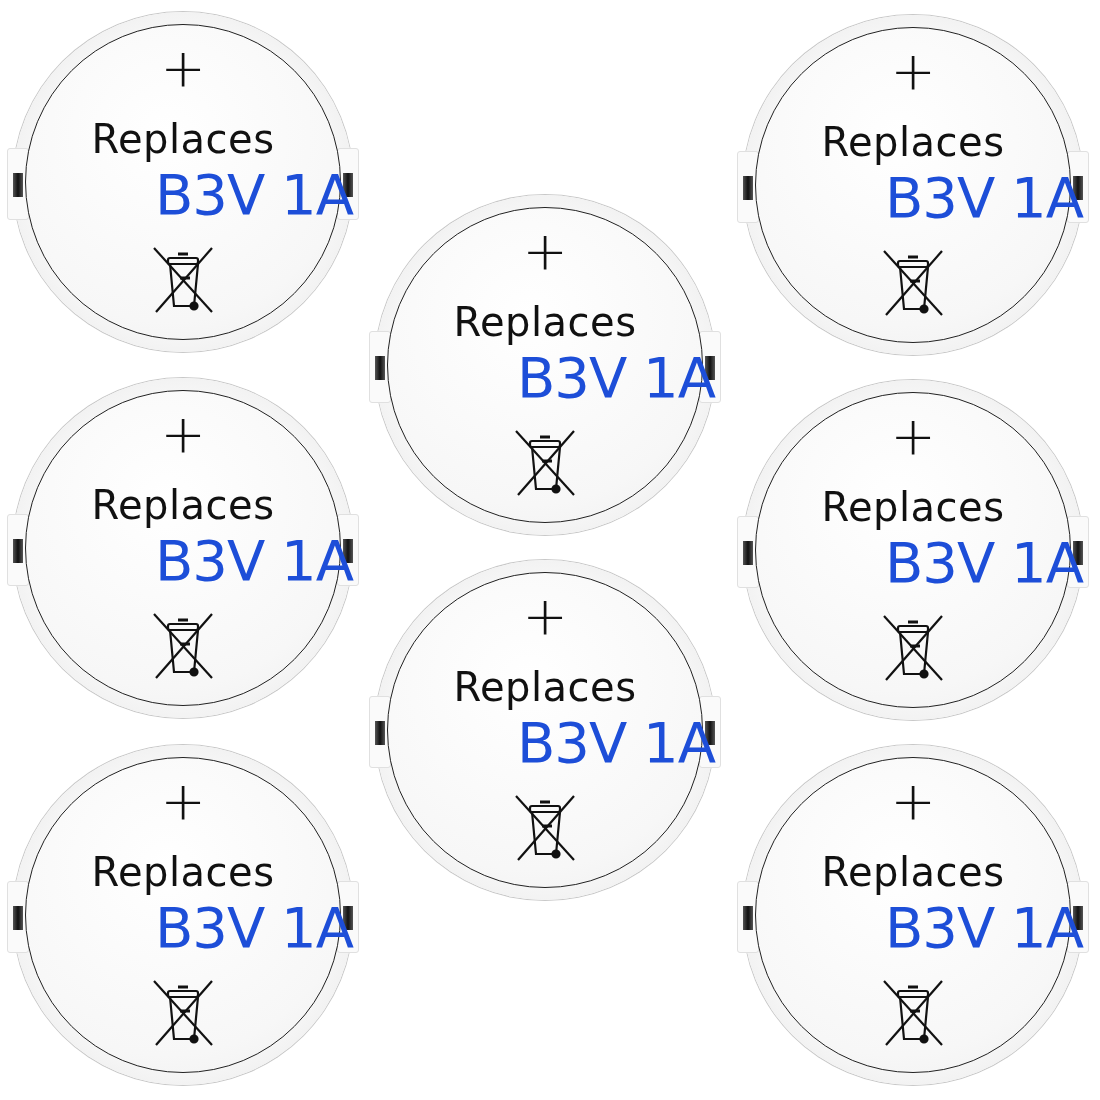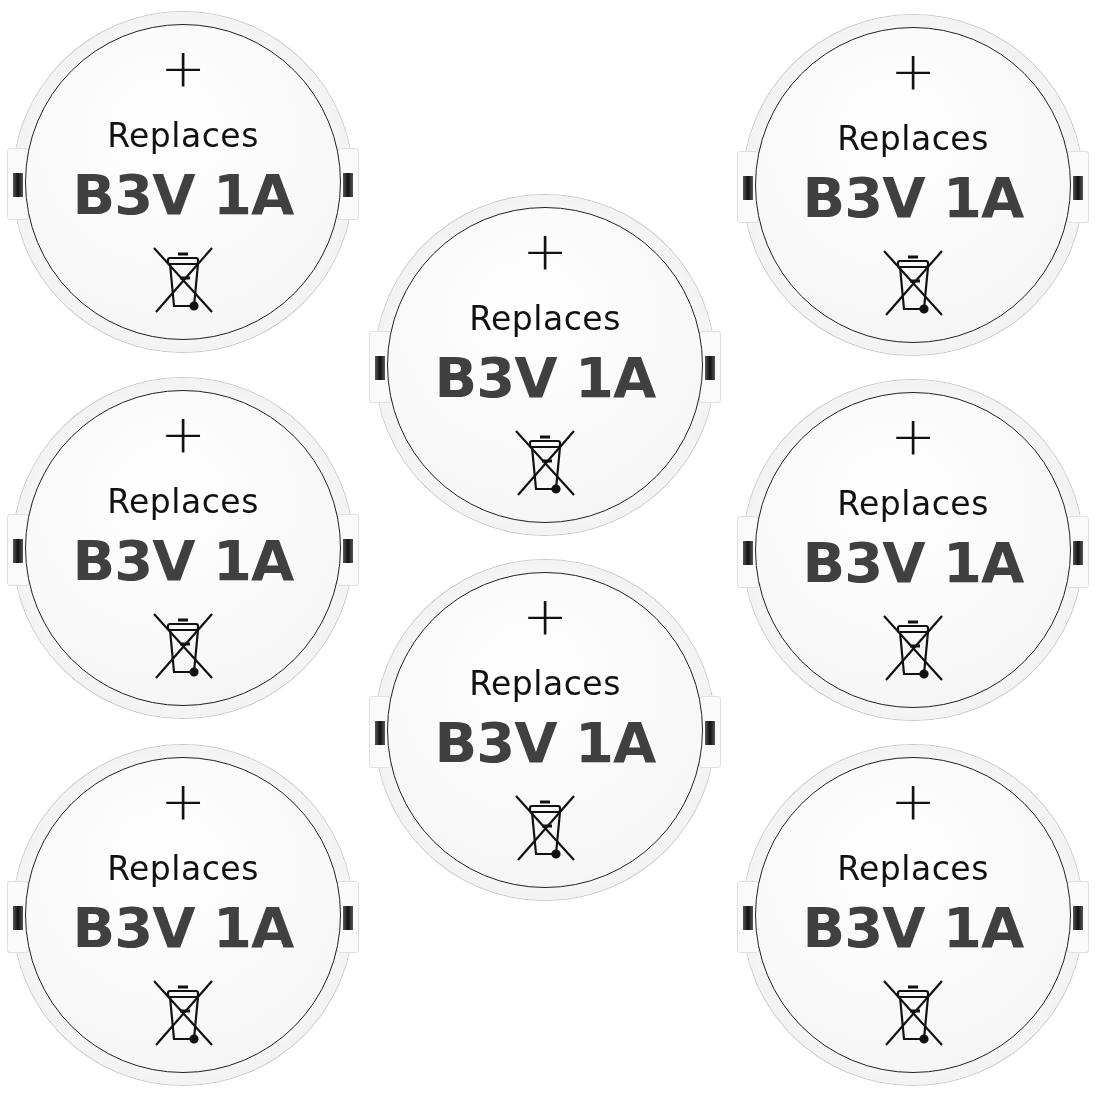--- a/index.html
+++ b/index.html
@@ -11,22 +11,22 @@
   .face { position:absolute; left:12px; top:12px; right:12px; bottom:12px; border-radius:50%;
           background: radial-gradient(circle at 45% 35%, #ffffff 0%, #f7f7f7 70%, #eeeeee 100%);
           border:1.5px solid #222; box-sizing:border-box; }
   .tab { position:absolute; top:136px; width:22px; height:72px; background:#fafafa;
          border:1px solid #e0e0e0; box-sizing:border-box; border-radius:3px; }
   .tab::after { content:""; position:absolute; left:5px; right:5px; top:24px; height:24px;
                 background:linear-gradient(90deg,#555,#111,#555); }
   .tab.left { left:-6px; }
   .tab.right { right:-6px; }
   .plus { position:absolute; top:30px; left:0; right:0; text-align:center; font-size:54px; line-height:54px; font-weight:300; color:#111; }
-  .replaces { position:absolute; top:104px; left:0; right:0; text-align:center; font-size:33px; color:#111; letter-spacing:0.5px; }
-  .model { position:absolute; top:150px; left:0; right:0; text-align:center; font-size:56px; font-weight:bold; color:#404040; letter-spacing:-1px; }
+  .replaces { position:absolute; top:104px; left:0; right:0; text-align:center; font-size:40px; color:#111; letter-spacing:0.5px; }
+  .model { position:absolute; top:150px; left:0; right:0; text-align:right; font-size:56px; font-weight:normal; color:#1d4ed8; letter-spacing:-1px; }
   .bin { position:absolute; top:232px; left:50%; margin-left:-35px; width:70px; height:72px; }
 </style>
 </head>
 <body>
 
 <div class="battery" style="left:13px; top:12px;">
   <div class="rim"></div>
   <div class="tab left"></div>
   <div class="tab right"></div>
   <div class="face"></div>

